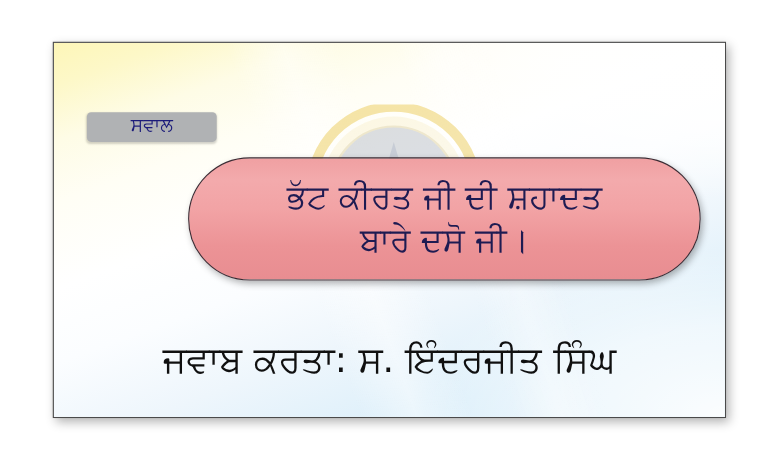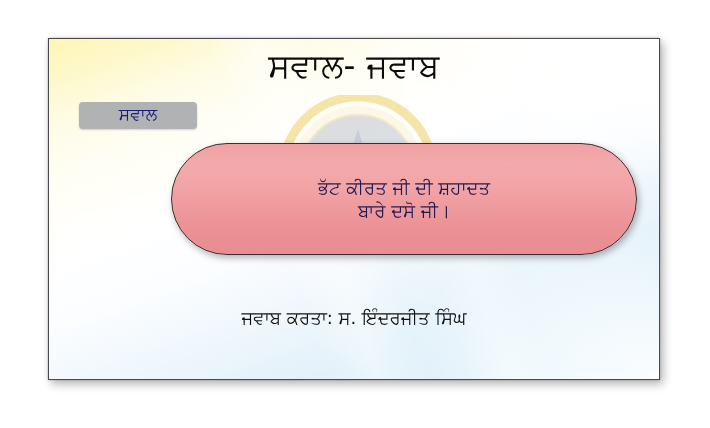--- a/index.html
+++ b/index.html
@@ -143,34 +143,34 @@
         #e88d91 100%);
     box-shadow: 2px 3px 7px rgba(0,0,0,0.30);
     display: flex;
     flex-direction: column;
     align-items: center;
     justify-content: center;
     overflow: hidden;
   }
   .question-line {
     color: #1e1b52;
-    font-size: 18px;
+    font-size: 30px;
     line-height: 1.30;
     text-align: center;
     white-space: nowrap;
   }
 
   
   .credit {
     position: absolute;
     left: 0;
     right: 0;
     top: 268px;
     text-align: center;
-    font-size: 18px;
+    font-size: 33px;
     line-height: 1.2;
     color: #101010;
     white-space: nowrap;
   }
 </style>
 </head>
 <body>
 
 <div id="canvas">
 
@@ -187,21 +187,20 @@
         <circle cx="77" cy="77" r="57" fill="#8e9bb5" opacity="0.75"></circle>
         <circle cx="77" cy="77" r="57" fill="none" stroke="#d8c88e" stroke-width="2"></circle>
         <path d="M77 34 L84 58 L77 52 L70 58 Z" fill="#6f7d99" opacity="0.8"></path>
         <path d="M47 70 q30 -22 60 0" fill="none" stroke="#7a6a2c" stroke-width="3" opacity="0.75"></path>
         <path d="M40 104 q37 26 74 0" fill="none" stroke="#7a6a2c" stroke-width="3" opacity="0.6"></path>
         <ellipse cx="77" cy="92" rx="26" ry="20" fill="#7f8da9" opacity="0.5"></ellipse>
         <rect x="72" y="62" width="10" height="40" rx="4" fill="#6e7c98" opacity="0.6"></rect>
       </svg>
     </div>
 
-    <div class="title">ਸਵਾਲ- ਜਵਾਬ</div>
 
     <div class="badge">ਸਵਾਲ</div>
 
     <div class="question-pill">
       <div class="question-line">ਭੱਟ ਕੀਰਤ ਜੀ ਦੀ ਸ਼ਹਾਦਤ</div>
       <div class="question-line">ਬਾਰੇ ਦਸੋ ਜੀ।</div>
     </div>
 
     <div class="credit">ਜਵਾਬ ਕਰਤਾ: ਸ. ਇੰਦਰਜੀਤ ਸਿੰਘ</div>
 

